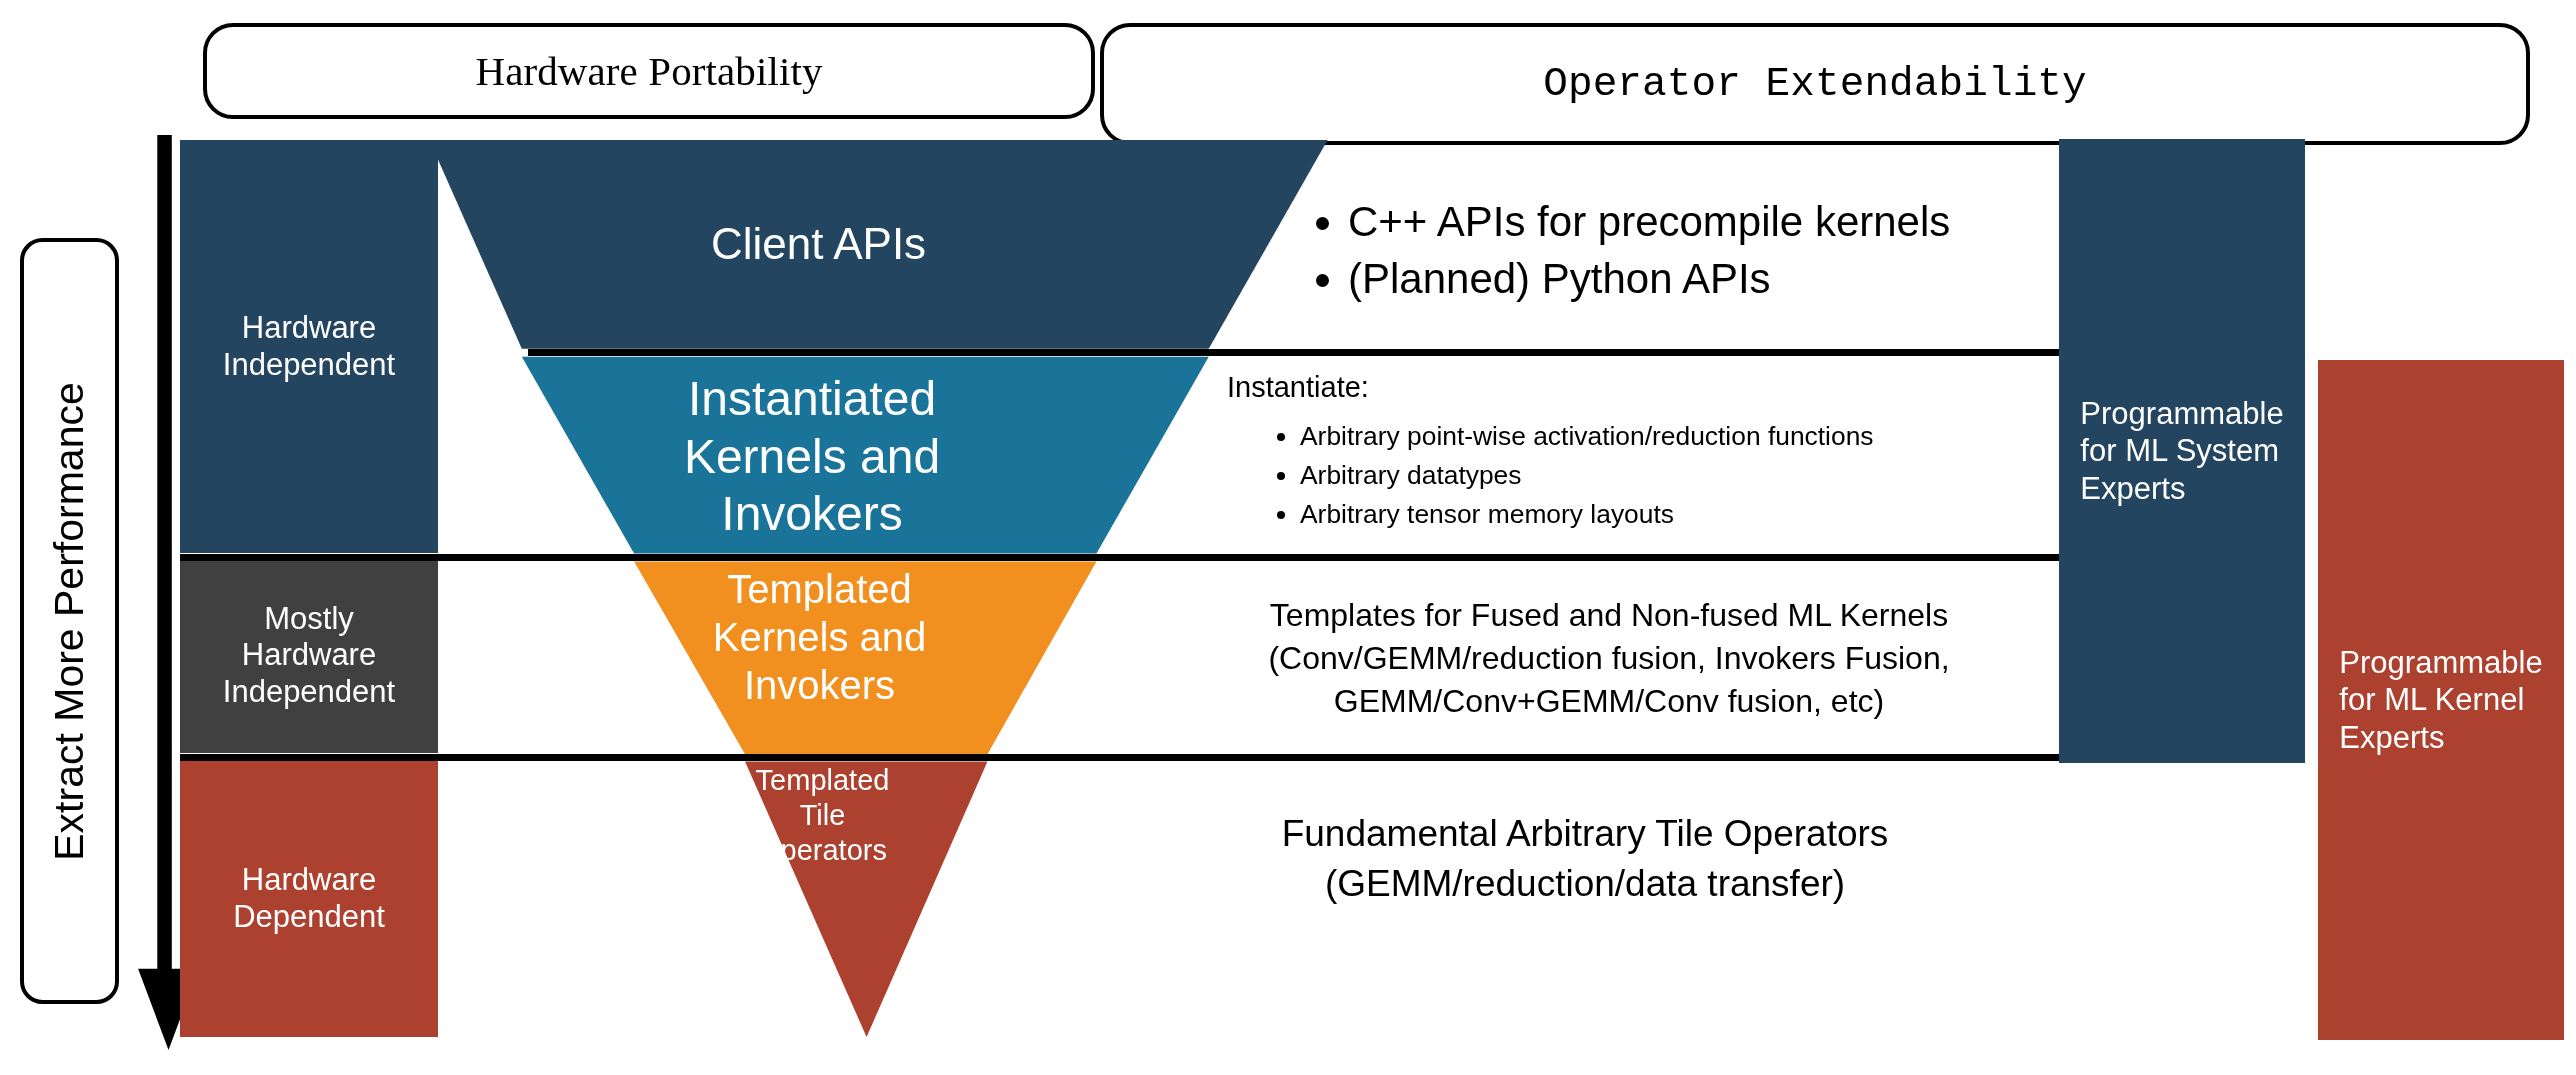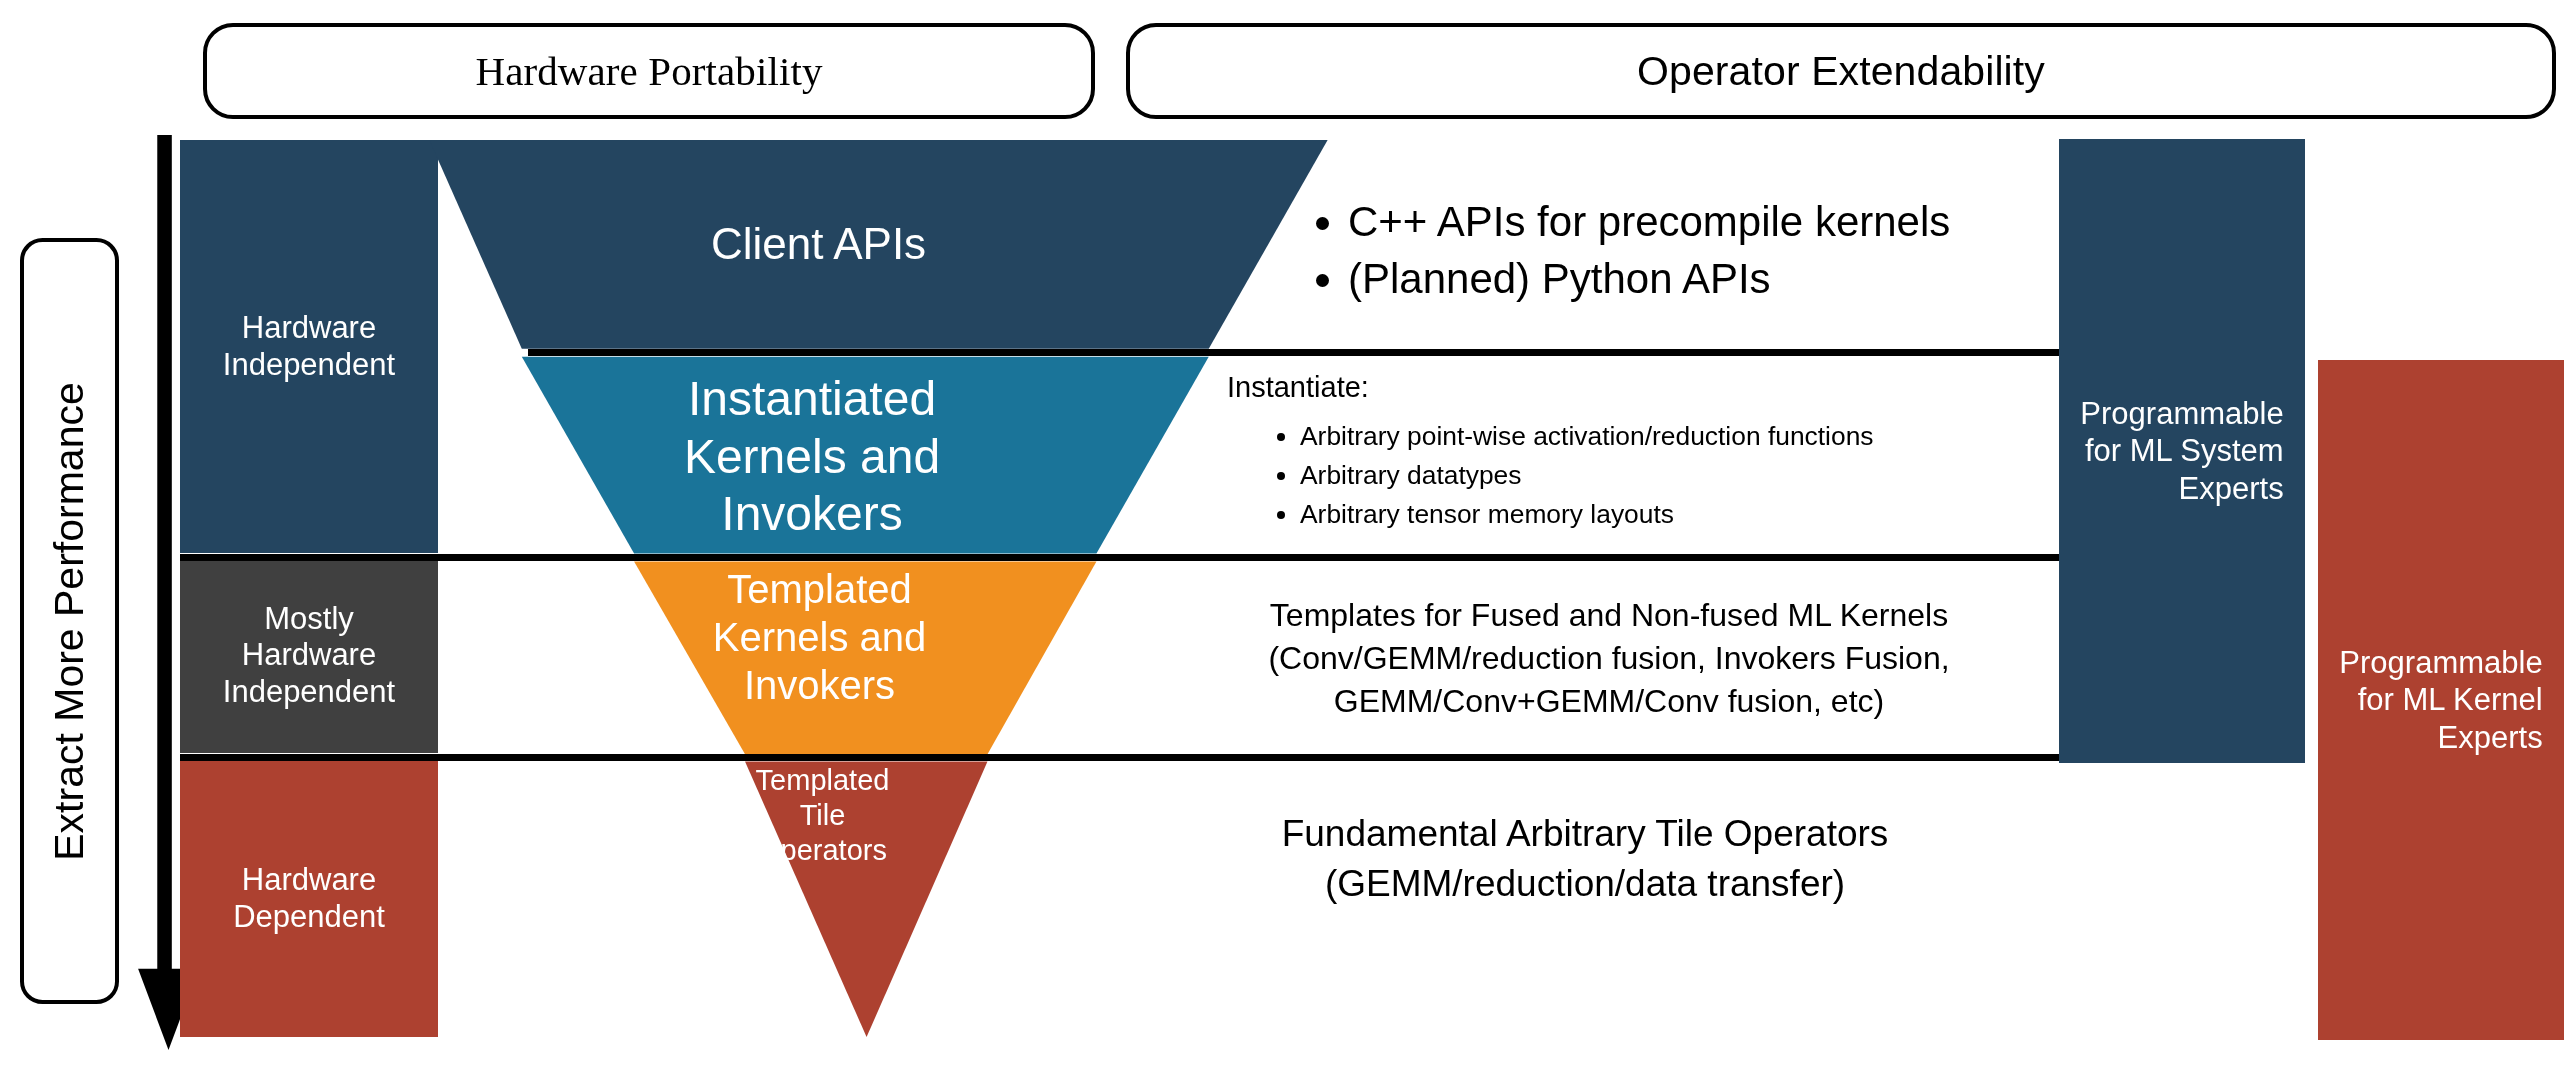--- a/index.html
+++ b/index.html
@@ -29,21 +29,21 @@
     border-radius: 30px;
     display: flex;
     align-items: center;
     justify-content: center;
     color: #000000;
     font-size: 41px;
     font-weight: 400;
     letter-spacing: 0.1px;
   }
   #cap-hw-portability { left: 203px;  top: 23px;  width: 892px; height: 96px; font-family: Liberation Serif, serif; }
-  #cap-op-extend     { left: 1126px; top: 23px;  width: 1430px; height: 96px; }
+  #cap-op-extend     { left: 1100px; top: 23px;  width: 1430px; height: 122px; font-family: Liberation Mono, monospace; }
 
   
   #perf-capsule {
     position: absolute;
     left: 20px; top: 238px;
     width: 99px; height: 766px;
     box-sizing: border-box;
     background: #ffffff;
     border: 4px solid #000000;
     border-radius: 22.5px;
@@ -117,21 +117,21 @@
   #fundamental-para {
     left: 1116px; top: 809px; width: 938px;
     font-size: 37px; text-align: center; line-height: 1.35;
   }
 
   
   .expert-box {
     position: absolute;
     box-sizing: border-box;
     display: flex; align-items: center; justify-content: center;
-    text-align: right;
+    text-align: left;
     color: #ffffff;
     font-size: 31px;
     line-height: 1.2;
   }
   #expert-system { left: 2059px; top: 139px;  width: 246px; height: 624px; background: #244560; }
   #expert-kernel { left: 2318px; top: 360px;  width: 246px; height: 680px; background: #ad4130; }
 </style>
 </head>
 <body>
 

